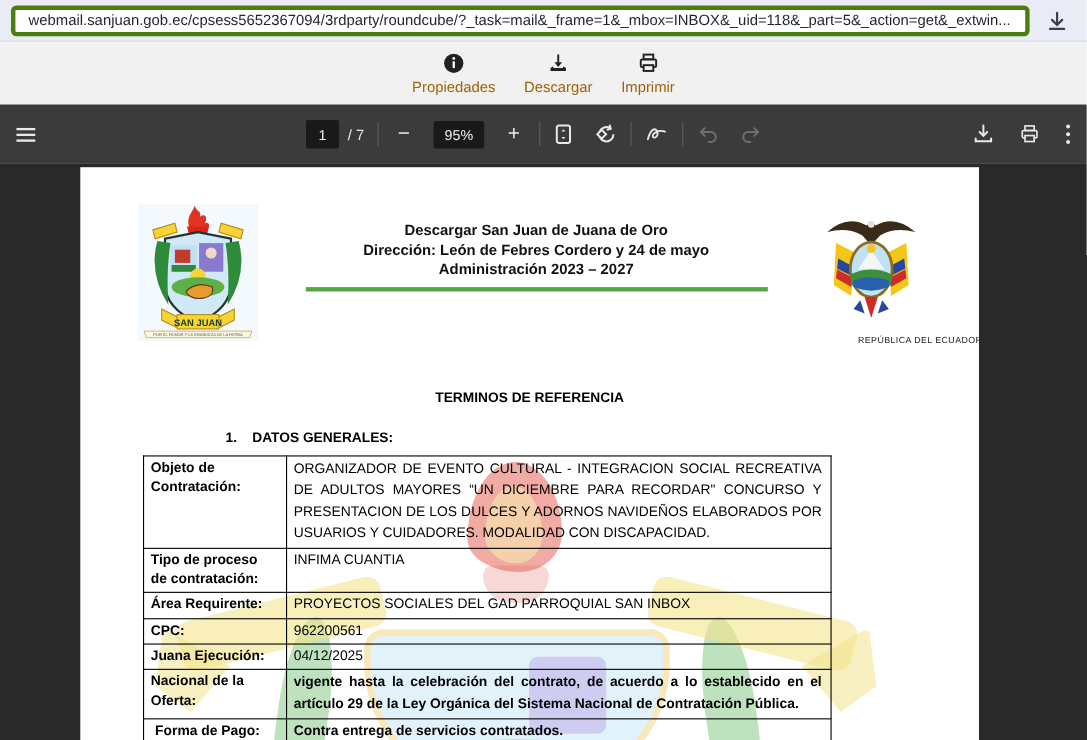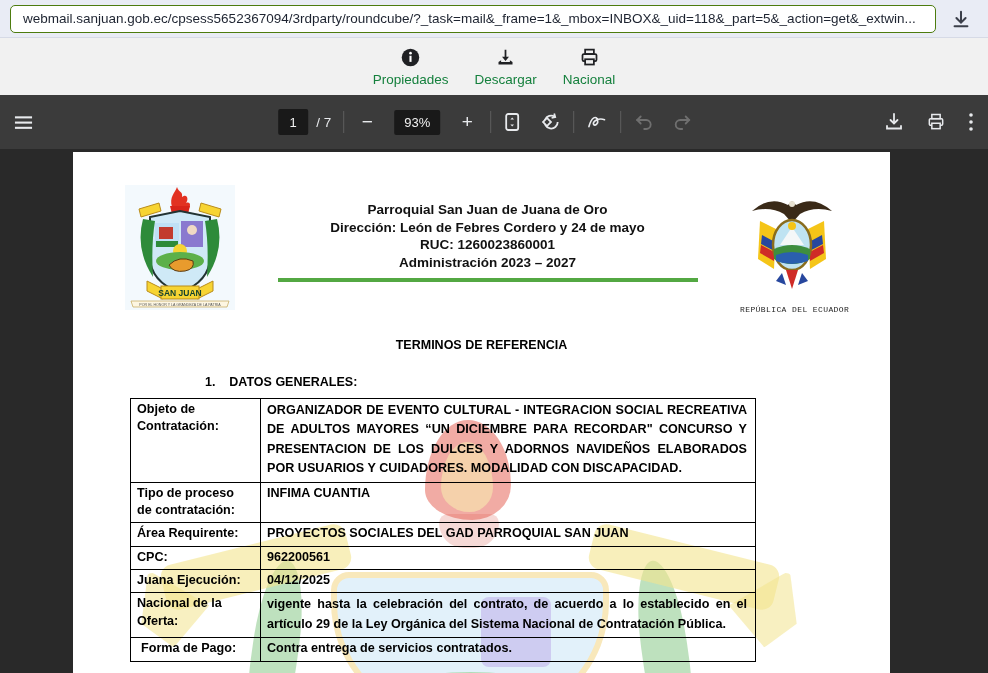--- a/index.html
+++ b/index.html
@@ -2,32 +2,32 @@
 <html><head>
 <meta charset="utf-8">
 <style>
   * { margin:0; padding:0; box-sizing:border-box; }
   html,body { width:988px; height:673px; overflow:hidden; background:#fff;
               font-family:"Liberation Sans", sans-serif; }
 
   
   .urlbar { height:38px; background:#e9ecf5; border-bottom:1px solid #d6dae6;
             display:flex; align-items:center; padding:0 10px; }
-  .url-field { flex:1; height:28px; background:#fff; border:1px solid #4d7c0f;
+  .url-field { flex:1; height:28px; background:#fff; border:4px solid #4d7c0f;
                border-radius:5px; display:flex; align-items:center; padding:0 12px;
                font-size:13.5px; color:#1d2330; white-space:nowrap; overflow:hidden; }
   .urlbar-dl { width:34px; display:flex; justify-content:center; align-items:center;
                margin-left:8px; cursor:pointer; }
 
   
   .attachbar { height:57px; background:#f1f1f1; display:flex; justify-content:center;
                align-items:center; gap:26px; }
   .attach-btn { display:flex; flex-direction:column; align-items:center; gap:4px;
                 cursor:pointer; color:#202124; }
-  .attach-btn .lbl { font-size:13.5px; color:#15803d; }
+  .attach-btn .lbl { font-size:13.5px; color:#a16207; }
 
   
   .pdfbar { height:54px; background:#3b3b3b; position:relative; display:flex;
             align-items:center; color:#e8eaed; }
   .pdfbar .left { padding-left:14px; }
   .pdfbar .center { position:absolute; left:50%; top:0; height:100%;
                     transform:translateX(-52%); display:flex; align-items:center; }
   .pdfbar .right { position:absolute; right:14px; top:0; height:100%;
                    display:flex; align-items:center; gap:22px; }
   .tool { display:flex; align-items:center; justify-content:center; cursor:pointer; }
@@ -79,36 +79,36 @@
                opacity:.5; border-radius:50% 50% 40% 40%; transform:rotate(-8deg); }
 
   
   .doc-header { display:flex; padding:33px 46px 0 52px; }
   .logo-left { width:110px; flex:none; }
   .hdr-text { flex:1; text-align:center; margin-top:16px; }
   .hdr-text div { font-size:13.5px; font-weight:bold; color:#111;
                   line-height:17.5px; }
   .green-rule { height:4px; background:#53a843; width:420px; margin:7px auto 0; }
   .logo-right { width:104px; flex:none; text-align:center; padding-top:8px; }
-  .logo-right .caption { margin-top:8px; font-family:Liberation Mono, monospace;
+  .logo-right .caption { margin-top:8px; font-family:Liberation Sans, sans-serif;
                          font-size:8px; letter-spacing:.4px; color:#222;
-                         white-space:nowrap; }
-
-  .doc-title { text-align:center; margin-top:24px; font-size:12.5px;
+                         white-space:nowrap;margin-left:40px; }
+
+  .doc-title { text-align:center; margin-top:40px; font-size:12.5px;
                font-weight:bold; color:#000; }
   .doc-section { margin:23px 0 0 132px; font-size:12.5px; font-weight:bold;
                  color:#000; white-space:pre; }
 
   
   .tbl-wrap { margin:9px 0 0 57px; width:626px; }
   table { border-collapse:collapse; width:100%; table-layout:fixed; }
   td { border:1.6px solid #000; vertical-align:top; padding:2px 8px 3px 6px;
        font-size:12.6px; color:#000; line-height:1.38; }
   td.lbl { width:130px; font-weight:bold; }
-  td.val { font-weight:bold; }
+  td.val { font-weight:normal; }
   td.val.justify { text-align:justify; line-height:1.54; }
   td.val.regular { font-weight:bold; }
   tr.indent td.lbl { padding-left:10px; }
 
   
   svg { display:block; }
   .dim { opacity:.55; }
 </style>
 </head>
 <body>
@@ -145,40 +145,40 @@
     <span class="lbl">Descargar</span>
   </div>
   <div class="attach-btn">
     <span>
       <svg width="21" height="21" viewBox="0 0 24 24" fill="none" stroke="#202124" stroke-width="2">
         <rect x="7" y="3" width="10" height="5"></rect>
         <rect x="4" y="8" width="16" height="8" rx="1.5"></rect>
         <rect x="7" y="14" width="10" height="6" fill="#f1f1f1"></rect>
       </svg>
     </span>
-    <span class="lbl">Nacional</span>
+    <span class="lbl">Imprimir</span>
   </div>
 </div>
 
 <div class="pdfbar">
   <div class="left tool">
     <svg width="19" height="19" viewBox="0 0 20 20" fill="#e8eaed">
       <rect x="1" y="3.5" width="18" height="2.2"></rect>
       <rect x="1" y="9" width="18" height="2.2"></rect>
       <rect x="1" y="14.5" width="18" height="2.2"></rect>
     </svg>
   </div>
 
   <div class="center">
     <input class="darkbox page-input" value="1" style="">
     <span class="pg-count">/ 7</span>
     <span class="vsep"></span>
     <span class="tool zchar">−</span>
     <span class="gap16"></span>
-    <span class="darkbox zoom-box">93%</span>
+    <span class="darkbox zoom-box">95%</span>
     <span class="gap16"></span>
     <span class="tool zchar">+</span>
     <span class="vsep"></span>
     <span class="tool">
       <svg width="18" height="20" viewBox="0 0 18 20" fill="none" stroke="#e8eaed" stroke-width="1.8">
         <rect x="3" y="2" width="12" height="16" rx="2"></rect>
         <path d="M9 5.5 l-1.8 2 h3.6 z" fill="#e8eaed" stroke="none"></path>
         <path d="M9 14.5 l-1.8 -2 h3.6 z" fill="#e8eaed" stroke="none"></path>
       </svg>
     </span>
@@ -280,23 +280,22 @@
               <path d="M22 96 L38 104 L38 114 L22 106 Z" fill="#f7d433" stroke="#b98c1b" stroke-width="1"></path>
               <path d="M88 96 L72 104 L72 114 L88 106 Z" fill="#f7d433" stroke="#b98c1b" stroke-width="1"></path>
               <rect x="36" y="101" width="38" height="13" fill="#f7d433" stroke="#b98c1b" stroke-width="1"></rect>
               <text x="55" y="111" text-anchor="middle" font-family="Liberation Sans, sans-serif" font-size="8.5" font-weight="bold" fill="#14412e">SAN JUAN</text>
               <path d="M6 116 L104 116 L102 122 L8 122 Z" fill="#fdf6e2" stroke="#c9b06a" stroke-width=".8"></path>
               <text x="55" y="120.6" text-anchor="middle" font-family="Liberation Sans, sans-serif" font-size="3.6" fill="#555">POR EL HONOR Y LA GRANDEZA DE LA PATRIA</text>
             </svg>
           </div>
 
           <div class="hdr-text">
-            <div>Parroquial San Juan de Juana de Oro</div>
+            <div>Descargar San Juan de Juana de Oro</div>
             <div>Dirección: León de Febres Cordero y 24 de mayo</div>
-            <div>RUC: 1260023860001</div>
             <div>Administración 2023 – 2027</div>
             <div class="green-rule"></div>
           </div>
 
           <div class="logo-right">
             <svg width="92" height="104" viewBox="0 0 92 104" style="margin:0 auto;">
               <path d="M6 18 Q24 2 42 12 L46 8 L50 12 Q68 2 86 18 Q68 13 54 21 L46 30 L38 21 Q24 13 6 18 Z" fill="#3a2a18"></path>
               <circle cx="46" cy="11" r="3" fill="#e8e2d2"></circle>
               <g>
                 <path d="M14 28 L30 36 L28 76 L12 66 Z" fill="#f5c518"></path>
@@ -328,21 +327,21 @@
               <tr>
                 <td class="lbl">Objeto de Contratación:</td>
                 <td class="val justify">ORGANIZADOR DE EVENTO CULTURAL - INTEGRACION SOCIAL RECREATIVA DE ADULTOS MAYORES “UN DICIEMBRE PARA RECORDAR" CONCURSO Y PRESENTACION DE LOS DULCES Y ADORNOS NAVIDEÑOS ELABORADOS POR USUARIOS Y CUIDADORES.  MODALIDAD CON DISCAPACIDAD.</td>
               </tr>
               <tr>
                 <td class="lbl">Tipo de proceso de contratación:</td>
                 <td class="val">INFIMA CUANTIA</td>
               </tr>
               <tr>
                 <td class="lbl">Área Requirente:</td>
-                <td class="val">PROYECTOS SOCIALES DEL GAD PARROQUIAL SAN JUAN</td>
+                <td class="val">PROYECTOS SOCIALES DEL GAD PARROQUIAL SAN INBOX</td>
               </tr>
               <tr>
                 <td class="lbl">CPC:</td>
                 <td class="val">962200561</td>
               </tr>
               <tr>
                 <td class="lbl">Juana Ejecución:</td>
                 <td class="val">04/12/2025</td>
               </tr>
               <tr>

